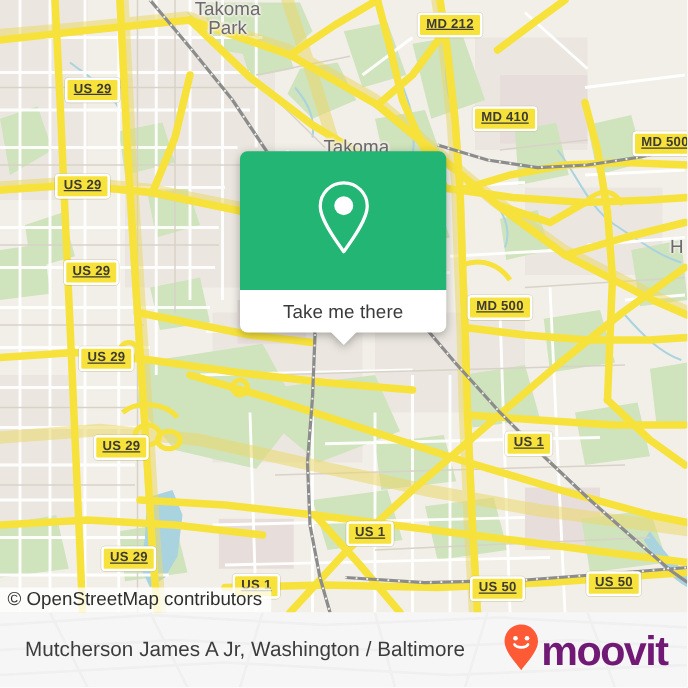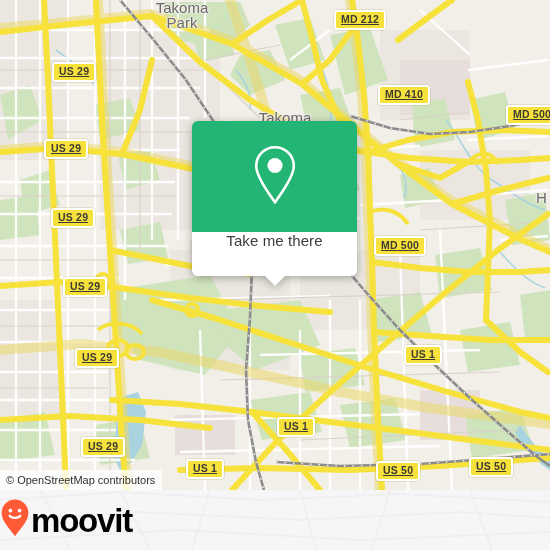--- a/index.html
+++ b/index.html
@@ -86,24 +86,24 @@
     background: #22b573;
     height: 111px;
     border-radius: 6px 6px 0 0;
     display: flex;
     align-items: center;
     justify-content: center;
   }
   .popup-bottom {
     position: relative;
     background: #ffffff;
-    height: 44px;
+    height: 34px;
     border-radius: 0 0 6px 6px;
     display: flex;
-    align-items: flex-start;
+    align-items: center;
     justify-content: center;
   }
   .popup-bottom-label {
     color: #3a3a3a;
     font-family: "Liberation Sans", sans-serif;
     font-size: 15px;
     letter-spacing: 0.1px;
   }
   .popup-tail {
     position: absolute;
@@ -118,21 +118,21 @@
   }
 
   
   .osm-attrib {
     position: absolute;
     left: 0;
     bottom: 0;
     background: rgba(255,255,255,0.78);
     color: #2f2f2f;
     font-family: "Liberation Sans", sans-serif;
-    font-size: 11px;
+    font-size: 15px;
     line-height: 14px;
     padding: 3px 7px 3px 6px;
     border-top-right-radius: 2px;
     white-space: nowrap;
   }
 
   
   .footer {
     position: absolute;
     left: 0;
@@ -167,21 +167,21 @@
     z-index: 2;
     display: flex;
     align-items: center;
     margin-right: 16px;
   }
   .brand-pin {
     display: block;
     margin-right: 1px;
   }
   .brand-word {
-    color: #000000;
+    color: #701a75;
     font-family: "Liberation Sans", sans-serif;
     font-size: 33px;
     font-weight: bold;
     letter-spacing: -1.2px;
     line-height: 33px;
   }
 </style>
 </head>
 <body>
 
@@ -459,20 +459,21 @@
         <path d="M40,490 L70,550"></path>
         <path d="M120,490 L150,550"></path>
         <path d="M210,490 L192,550"></path>
         <path d="M300,490 L316,550"></path>
         <path d="M390,490 L372,550"></path>
         <path d="M470,490 L492,550"></path>
         <path d="M0,540 L180,530 L360,540 L550,532"></path>
       </g>
     </svg>
 
+    <div class="footer-title">Mutcherson James A Jr, Washington / Baltimore</div>
 
     <div class="brand">
       <span class="brand-pin">
         <svg width="30" height="40" viewBox="0 0 30 40" xmlns="http://www.w3.org/2000/svg">
           <path d="M15 1.6 C7.6 1.6 1.6 7.6 1.6 15 C1.6 23.4 11.5 33.0 15 38.2 C18.5 33.0 28.4 23.4 28.4 15 C28.4 7.6 22.4 1.6 15 1.6 Z" fill="#ff5a36"></path>
           <circle cx="10.4" cy="12.6" r="1.85" fill="#ffffff"></circle>
           <circle cx="19.6" cy="12.6" r="1.85" fill="#ffffff"></circle>
           <path d="M9.6 17.6 C11.4 20.6 18.6 20.6 20.4 17.6" stroke="#ffffff" stroke-width="2.1" fill="none" stroke-linecap="round"></path>
         </svg>
       </span>

